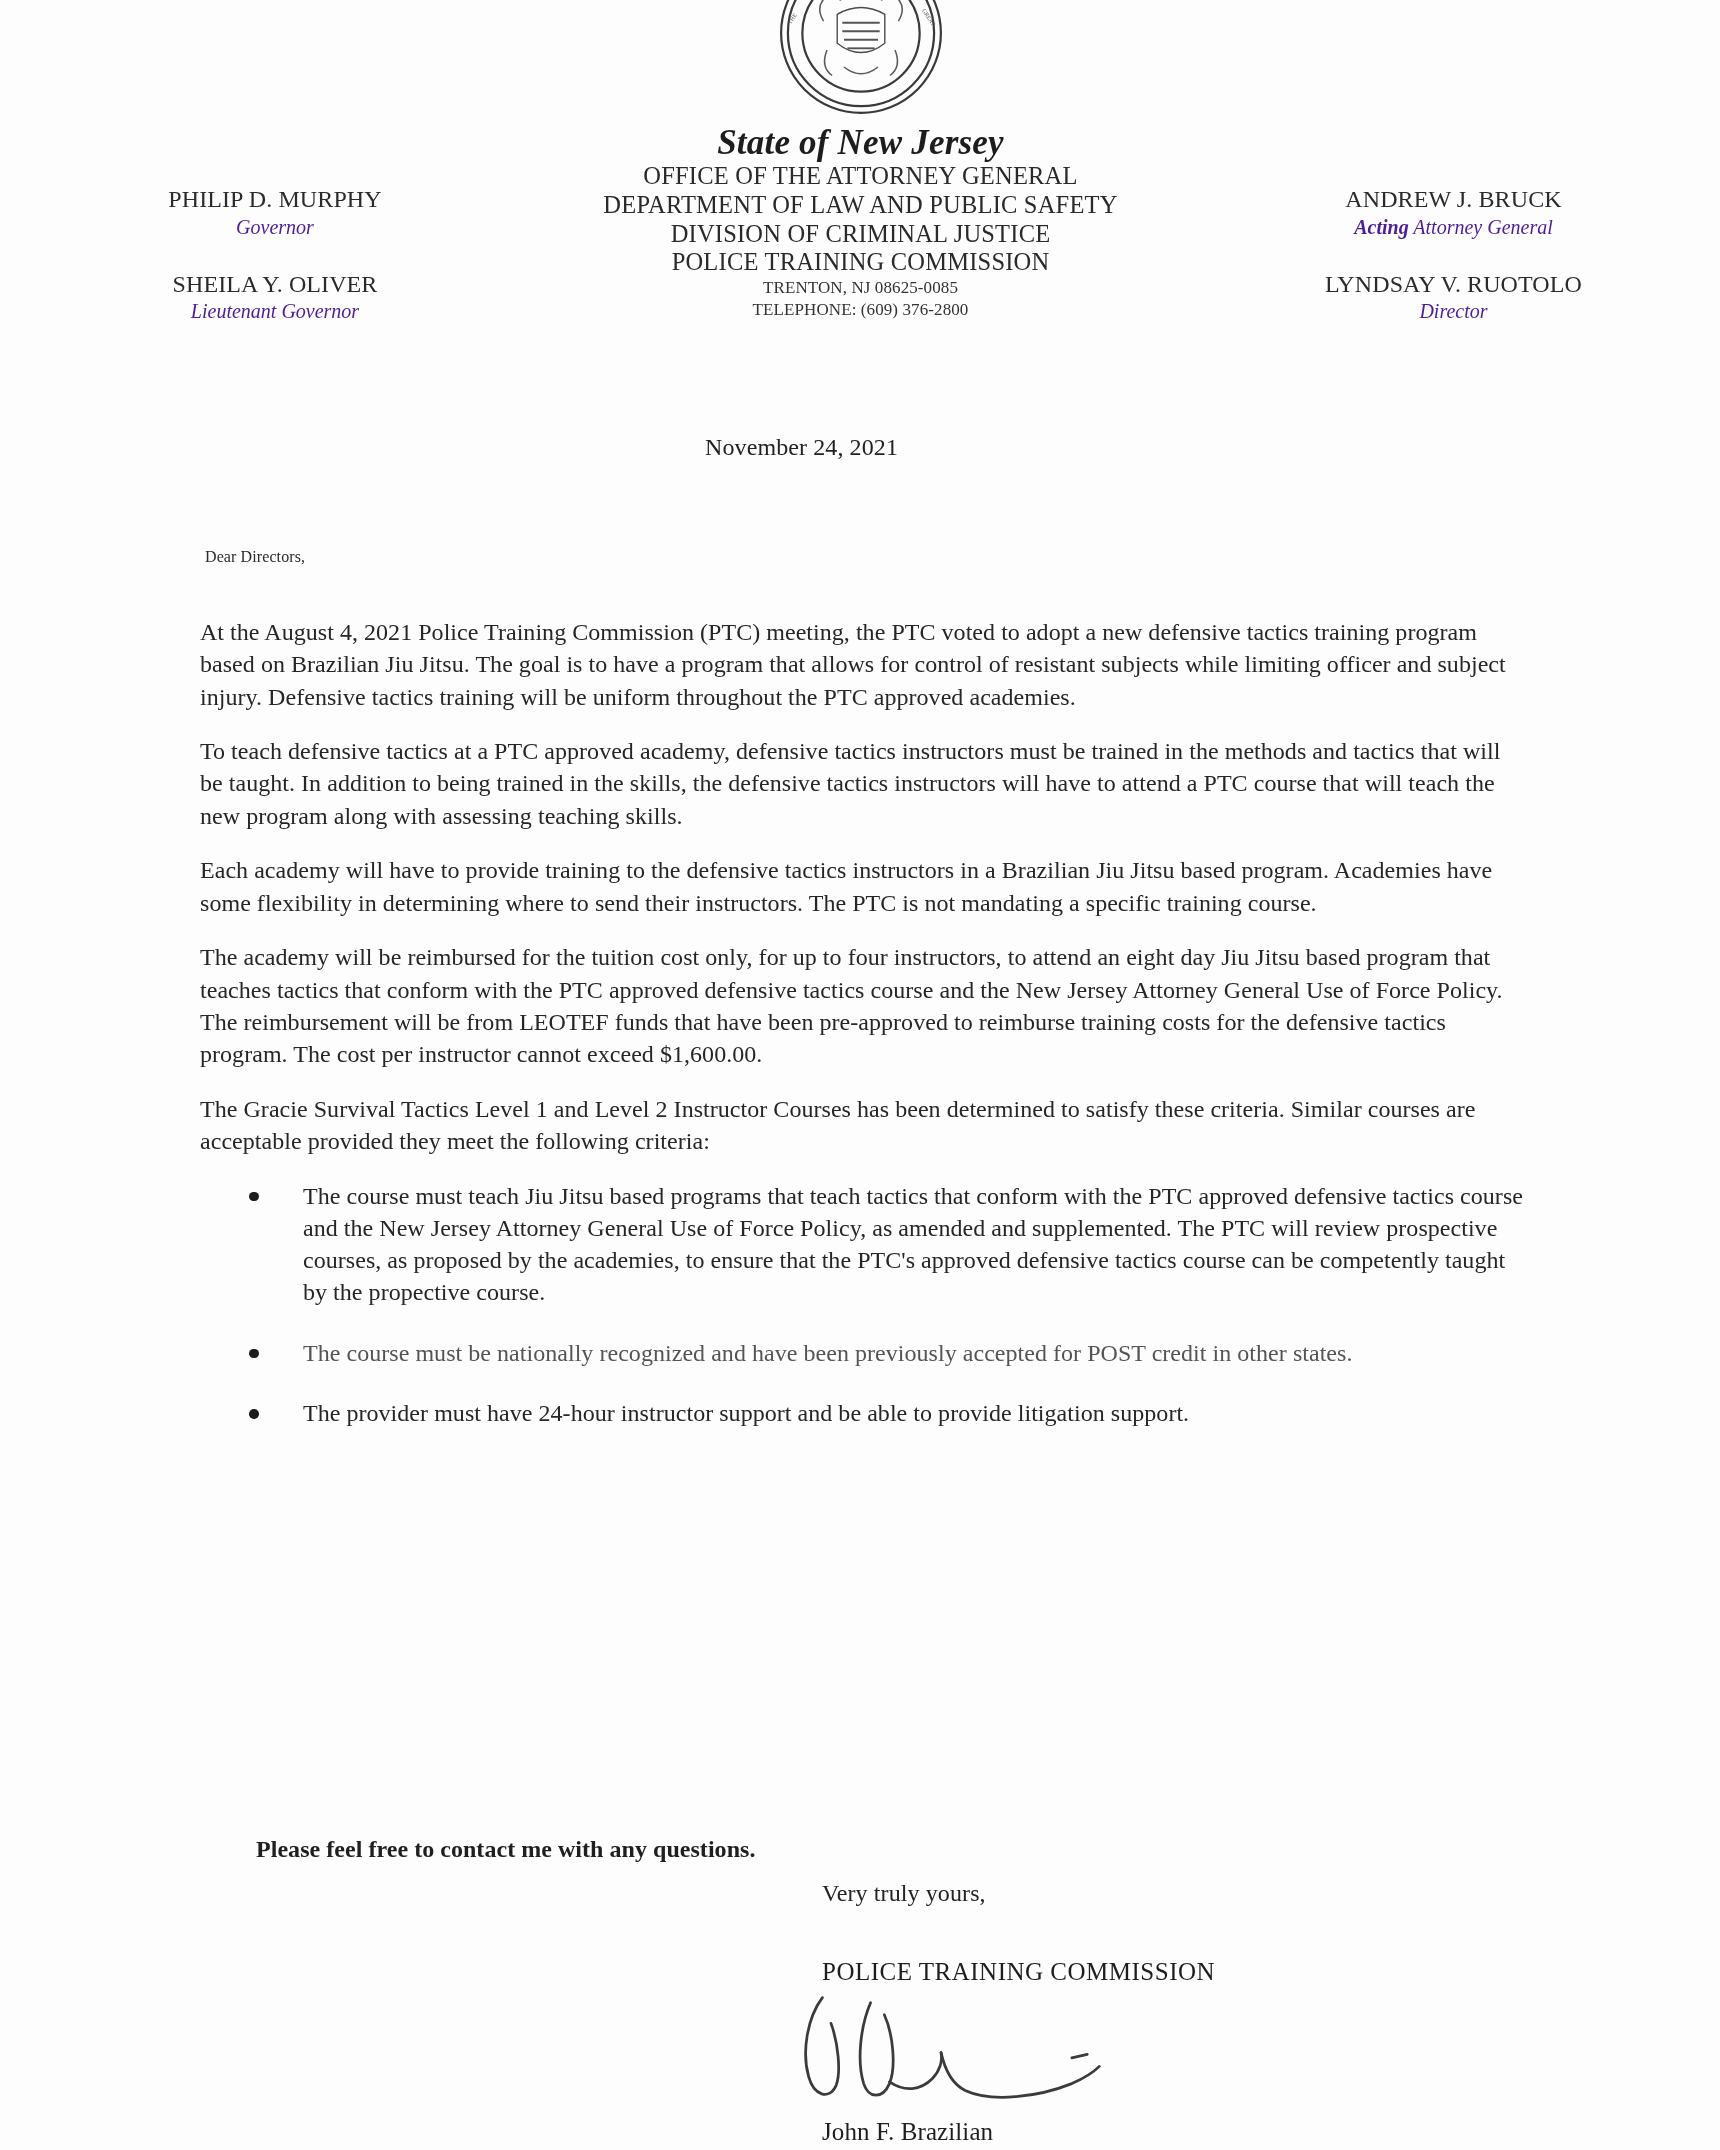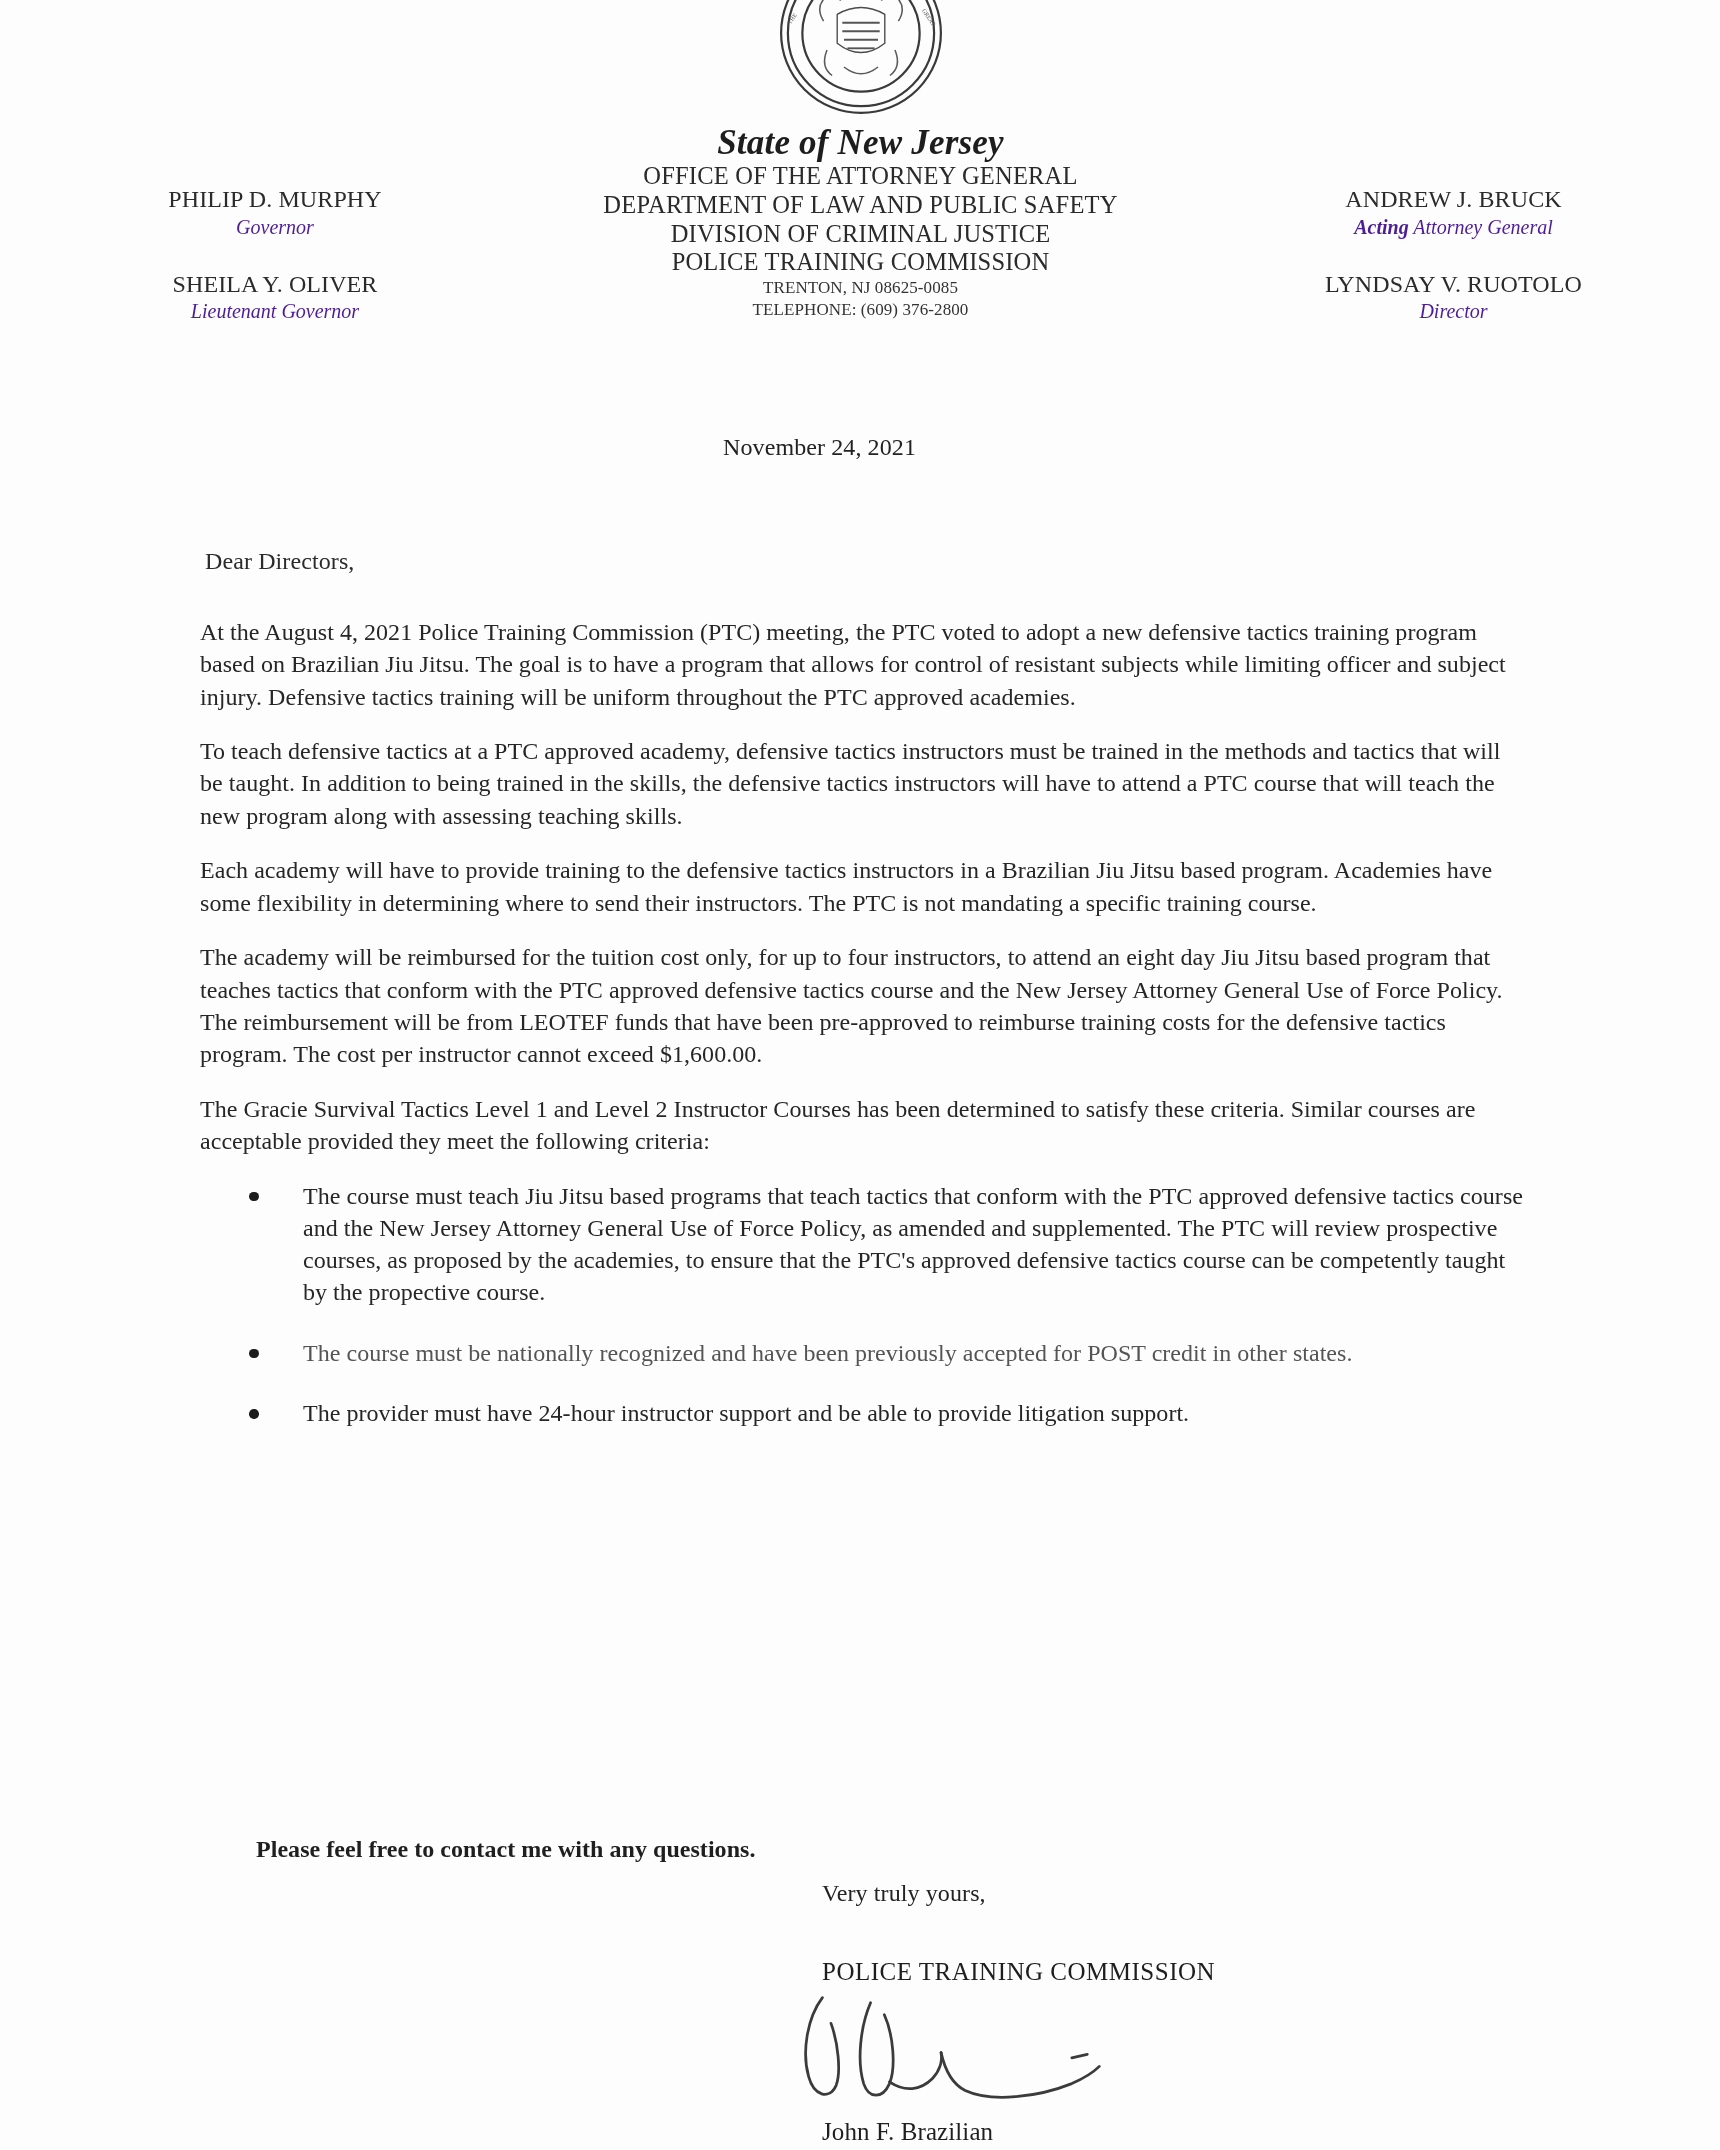--- a/index.html
+++ b/index.html
@@ -103,32 +103,32 @@
   }
   .official-title .role-strong {
     font-weight: 700;
     font-style: italic;
   }
   .official-gap { height: 32px; }
 
   
   .date-line {
     position: absolute;
-    left: 723px;
+    left: 705px;
     top: 434px;
     font-size: 24px;
     letter-spacing: 0.1px;
     color: #222;
   }
 
   .salutation {
     position: absolute;
     left: 205px;
     top: 548px;
-    font-size: 24px;
+    font-size: 16px;
     color: #2b2b2b;
     letter-spacing: 0.1px;
   }
 
   .body-col {
     position: absolute;
     left: 200px;
     top: 616px;
     width: 1329px;
   }

